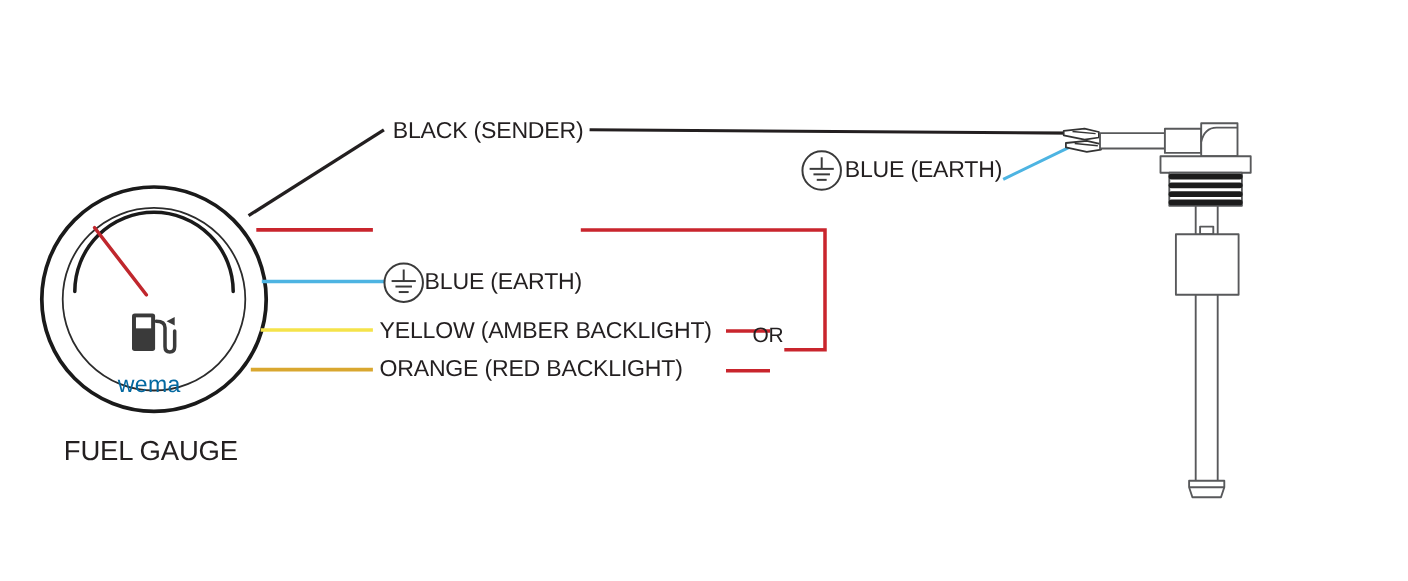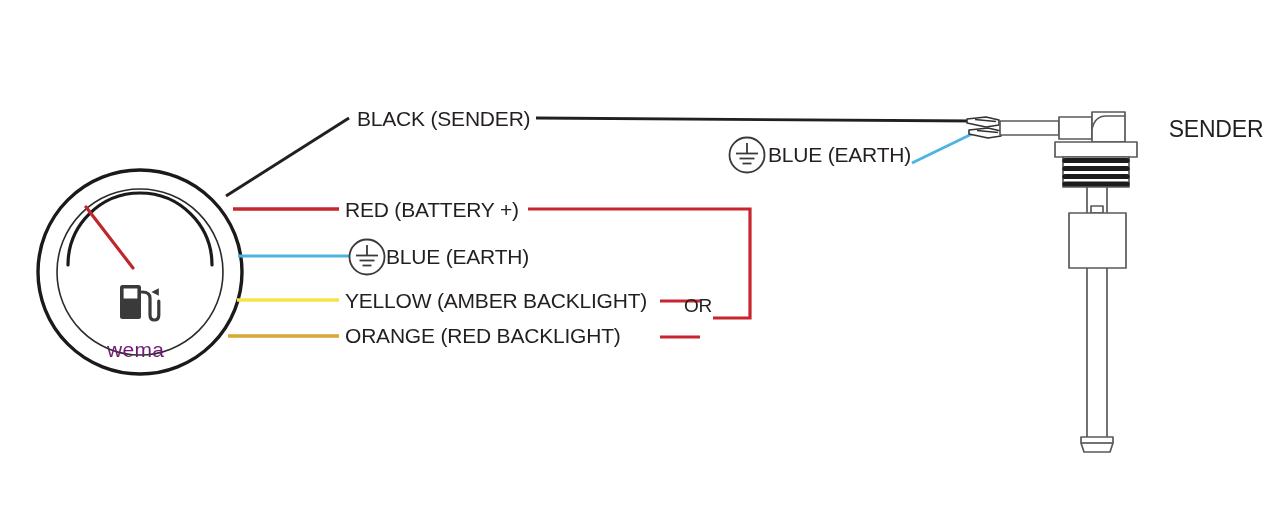--- a/index.html
+++ b/index.html
@@ -38,21 +38,21 @@
     font-size: 21px;
   }
   .lbl-or {
     font-size: 19px;
   }
   .lbl-title {
     font-size: 25px;
   }
   .lbl-brand {
     font-size: 21px;
-    color: #701a75;
+    color: #0369a1;
     letter-spacing: 0.3px;
   }
   .lbl-sender {
     font-size: 23px;
     text-align: center;
     line-height: 1.25;
   }
 </style>
 </head>
 <body>
@@ -149,32 +149,31 @@
       <rect x="1069" y="213" width="57" height="55" fill="#ffffff"></rect>
 
       <path d="M 1081 437 L 1113 437 L 1113 443 L 1110 452 L 1084 452 L 1081 443 Z" fill="#ffffff"></path>
       <line x1="1081" y1="443" x2="1113" y2="443"></line>
     </g>
 
   </svg>
 
   <div class="lbl lbl-wire" style="left:357px; top:108px;">BLACK (SENDER)</div>
 
-  <div class="lbl lbl-wire" style="left:345px; top:199px;">RED (BATTERY +)</div>
 
   <div class="lbl lbl-wire" style="left:386px; top:246px;">BLUE (EARTH)</div>
 
   <div class="lbl lbl-wire" style="left:345px; top:325px;">ORANGE (RED BACKLIGHT)</div>
 
   <div class="lbl lbl-wire" style="left:345px; top:290px;">YELLOW (AMBER BACKLIGHT)</div>
 
   <div class="lbl lbl-wire" style="left:768px; top:144px;">BLUE (EARTH)</div>
 
   <div class="lbl lbl-or" style="left:684px; top:296px;">OR</div>
 
   <div class="lbl lbl-brand" style="left:107px; top:339px;">wema</div>
 
+  <div class="lbl lbl-title" style="left:58px; top:398px;">FUEL GAUGE</div>
 
   <div class="lbl lbl-sender" style="left:1162px; top:115px; width:108px;">
-    <div>SENDER</div>
   </div>
 
 </div>
 
 </body></html>

